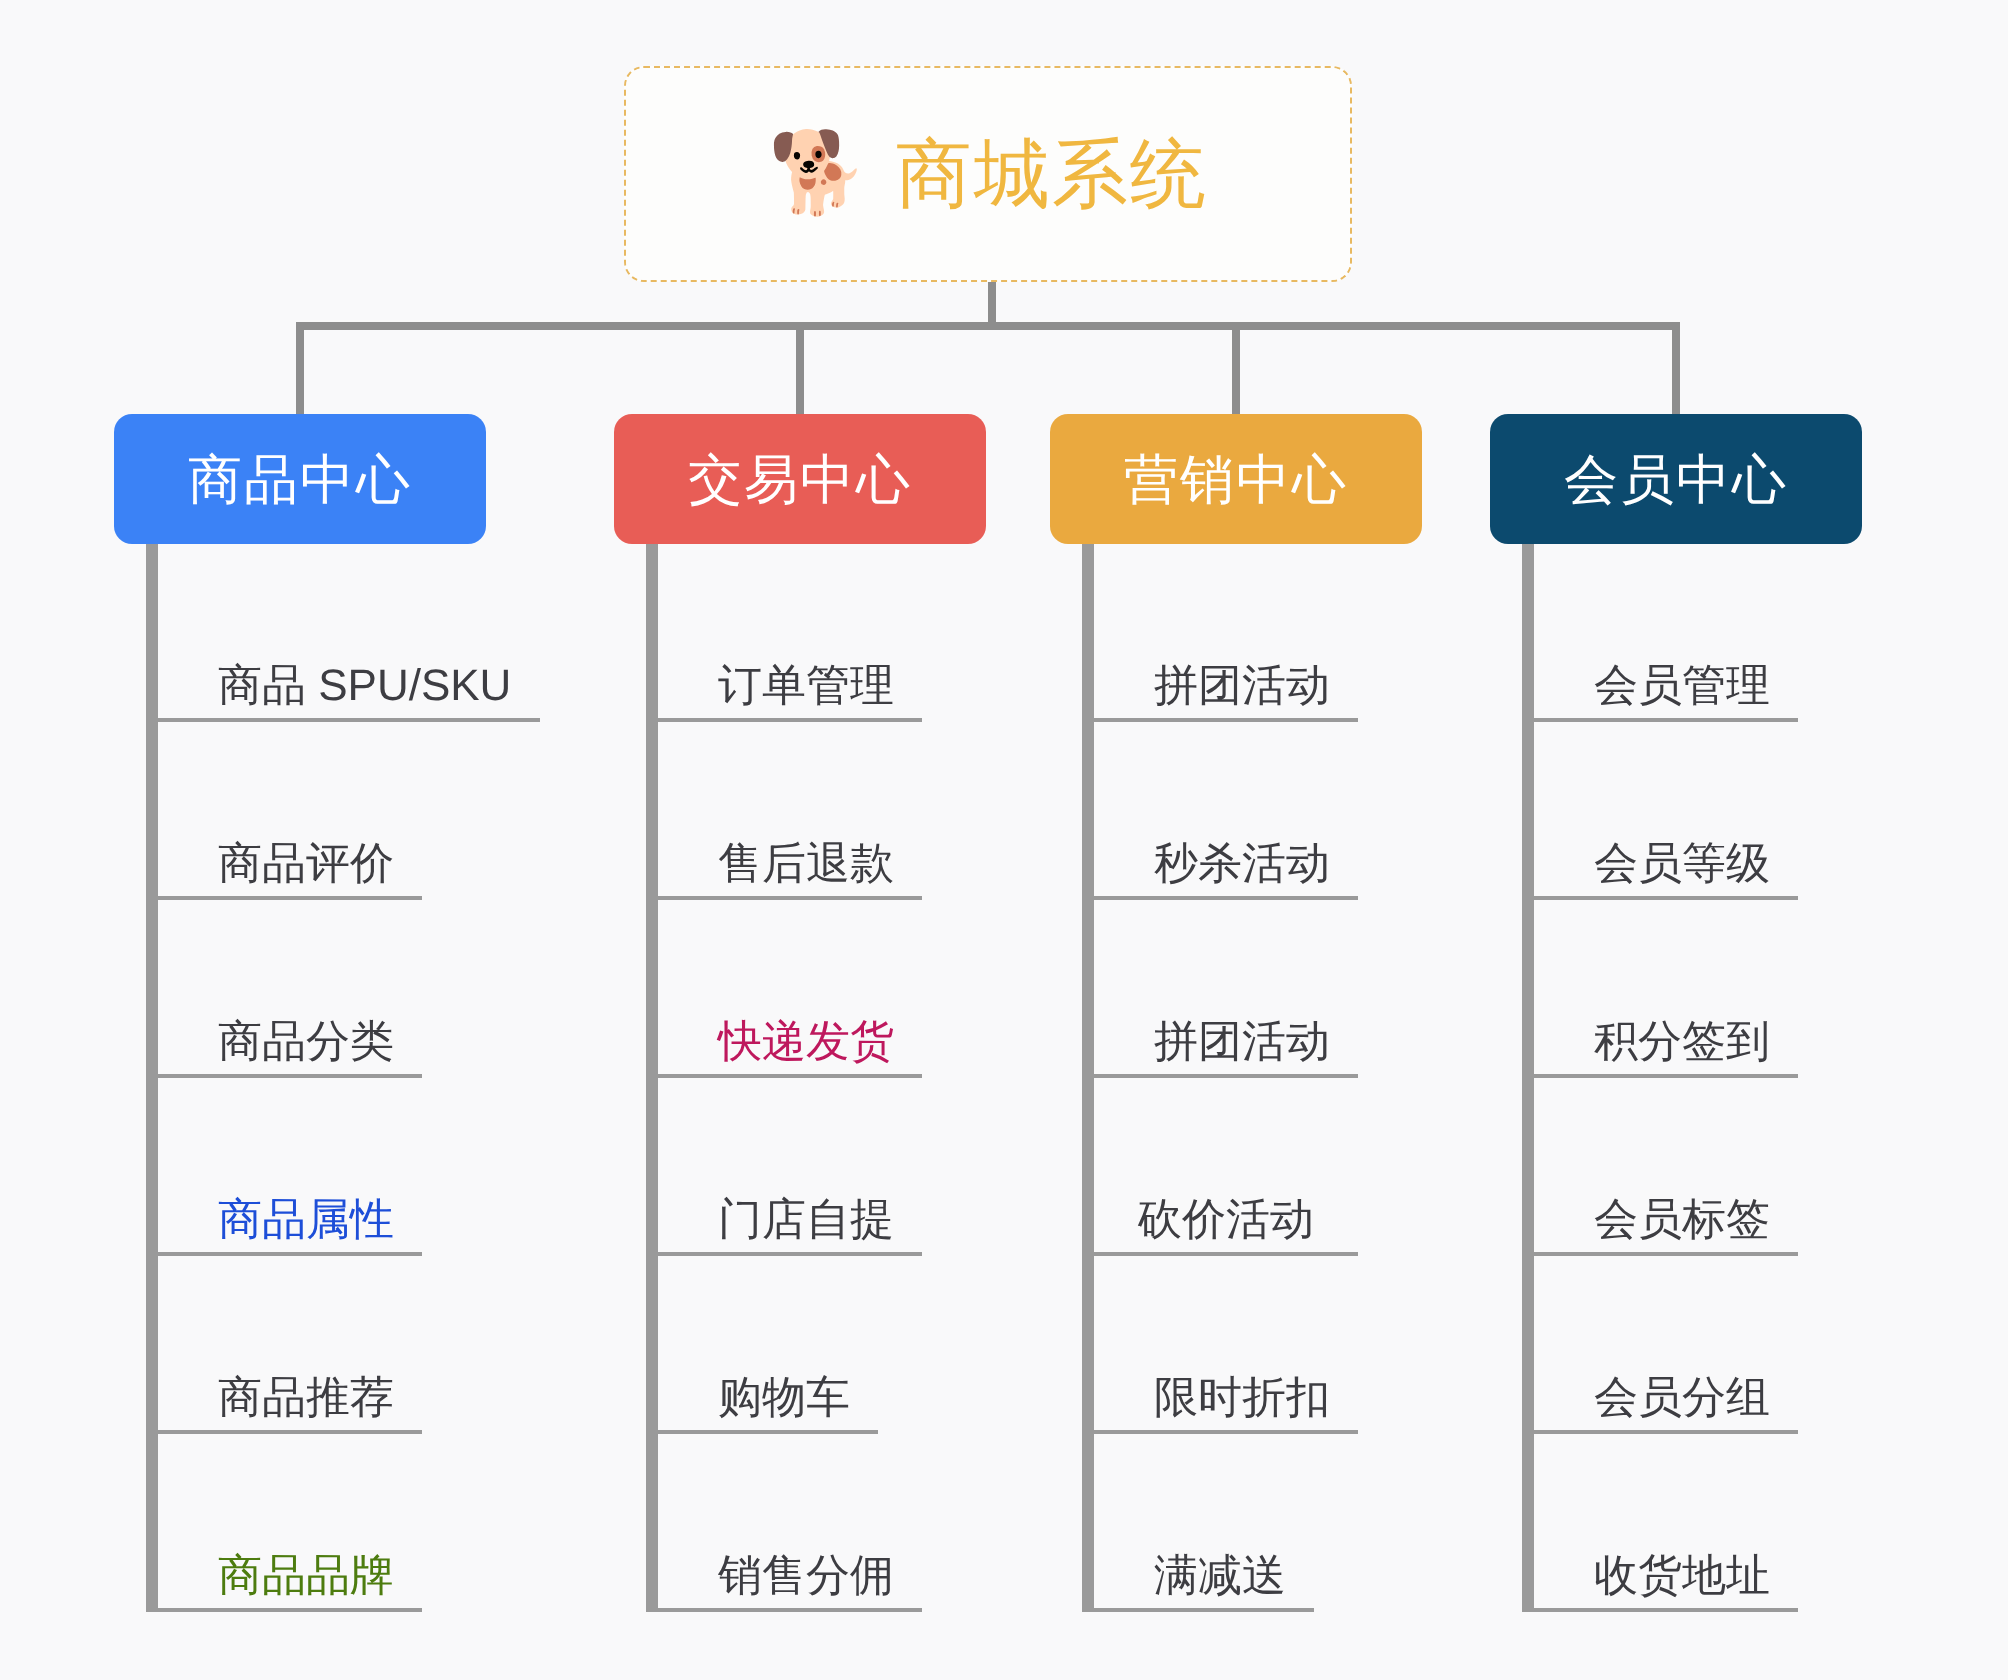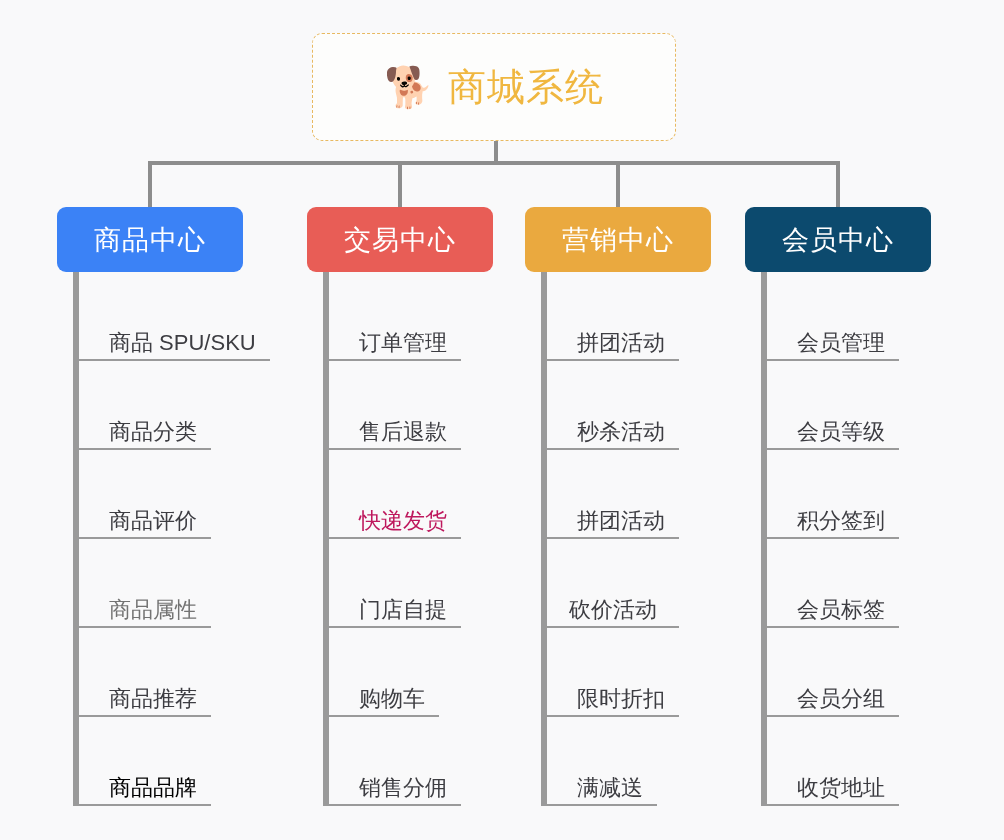--- a/index.html
+++ b/index.html
@@ -154,37 +154,37 @@
   <div class="branch b1">
     <div class="branch-head" style="background: #3b82f6;">
       <span class="branch-head-label" style="color: rgb(255, 255, 255);">商品中心</span>
     </div>
     <div class="branch-children" style="border-left-color: rgb(154, 154, 154);">
       <div class="child-item">
         <span class="child-label" style="color: rgb(61, 61, 66);">商品 SPU/SKU</span>
         <span class="child-underline" style="background: rgb(154, 154, 154); width: 191px;"></span>
       </div>
       <div class="child-item">
+        <span class="child-label" style="color: rgb(61, 61, 66);">商品评价</span>
+        <span class="child-underline" style="background: rgb(154, 154, 154); width: 132px;"></span>
+      </div>
+      <div class="child-item">
         <span class="child-label" style="color: rgb(61, 61, 66);">商品分类</span>
         <span class="child-underline" style="background: rgb(154, 154, 154); width: 132px;"></span>
       </div>
       <div class="child-item">
-        <span class="child-label" style="color: rgb(61, 61, 66);">商品评价</span>
-        <span class="child-underline" style="background: rgb(154, 154, 154); width: 132px;"></span>
-      </div>
-      <div class="child-item">
-        <span class="child-label" style="color: #737373;">商品属性</span>
+        <span class="child-label" style="color: #1d4ed8;">商品属性</span>
         <span class="child-underline" style="background: rgb(154, 154, 154); width: 132px;"></span>
       </div>
       <div class="child-item">
         <span class="child-label" style="color: rgb(61, 61, 66);">商品推荐</span>
         <span class="child-underline" style="background: rgb(154, 154, 154); width: 132px;"></span>
       </div>
       <div class="child-item">
-        <span class="child-label" style="color: #000000;">商品品牌</span>
+        <span class="child-label" style="color: #4d7c0f;">商品品牌</span>
         <span class="child-underline" style="background: rgb(154, 154, 154); width: 132px;"></span>
       </div>
     </div>
   </div>
 
   <div class="branch b2">
     <div class="branch-head" style="background: rgb(232, 93, 86);">
       <span class="branch-head-label" style="color: rgb(255, 255, 255);">交易中心</span>
     </div>
     <div class="branch-children" style="border-left-color: rgb(154, 154, 154);">

